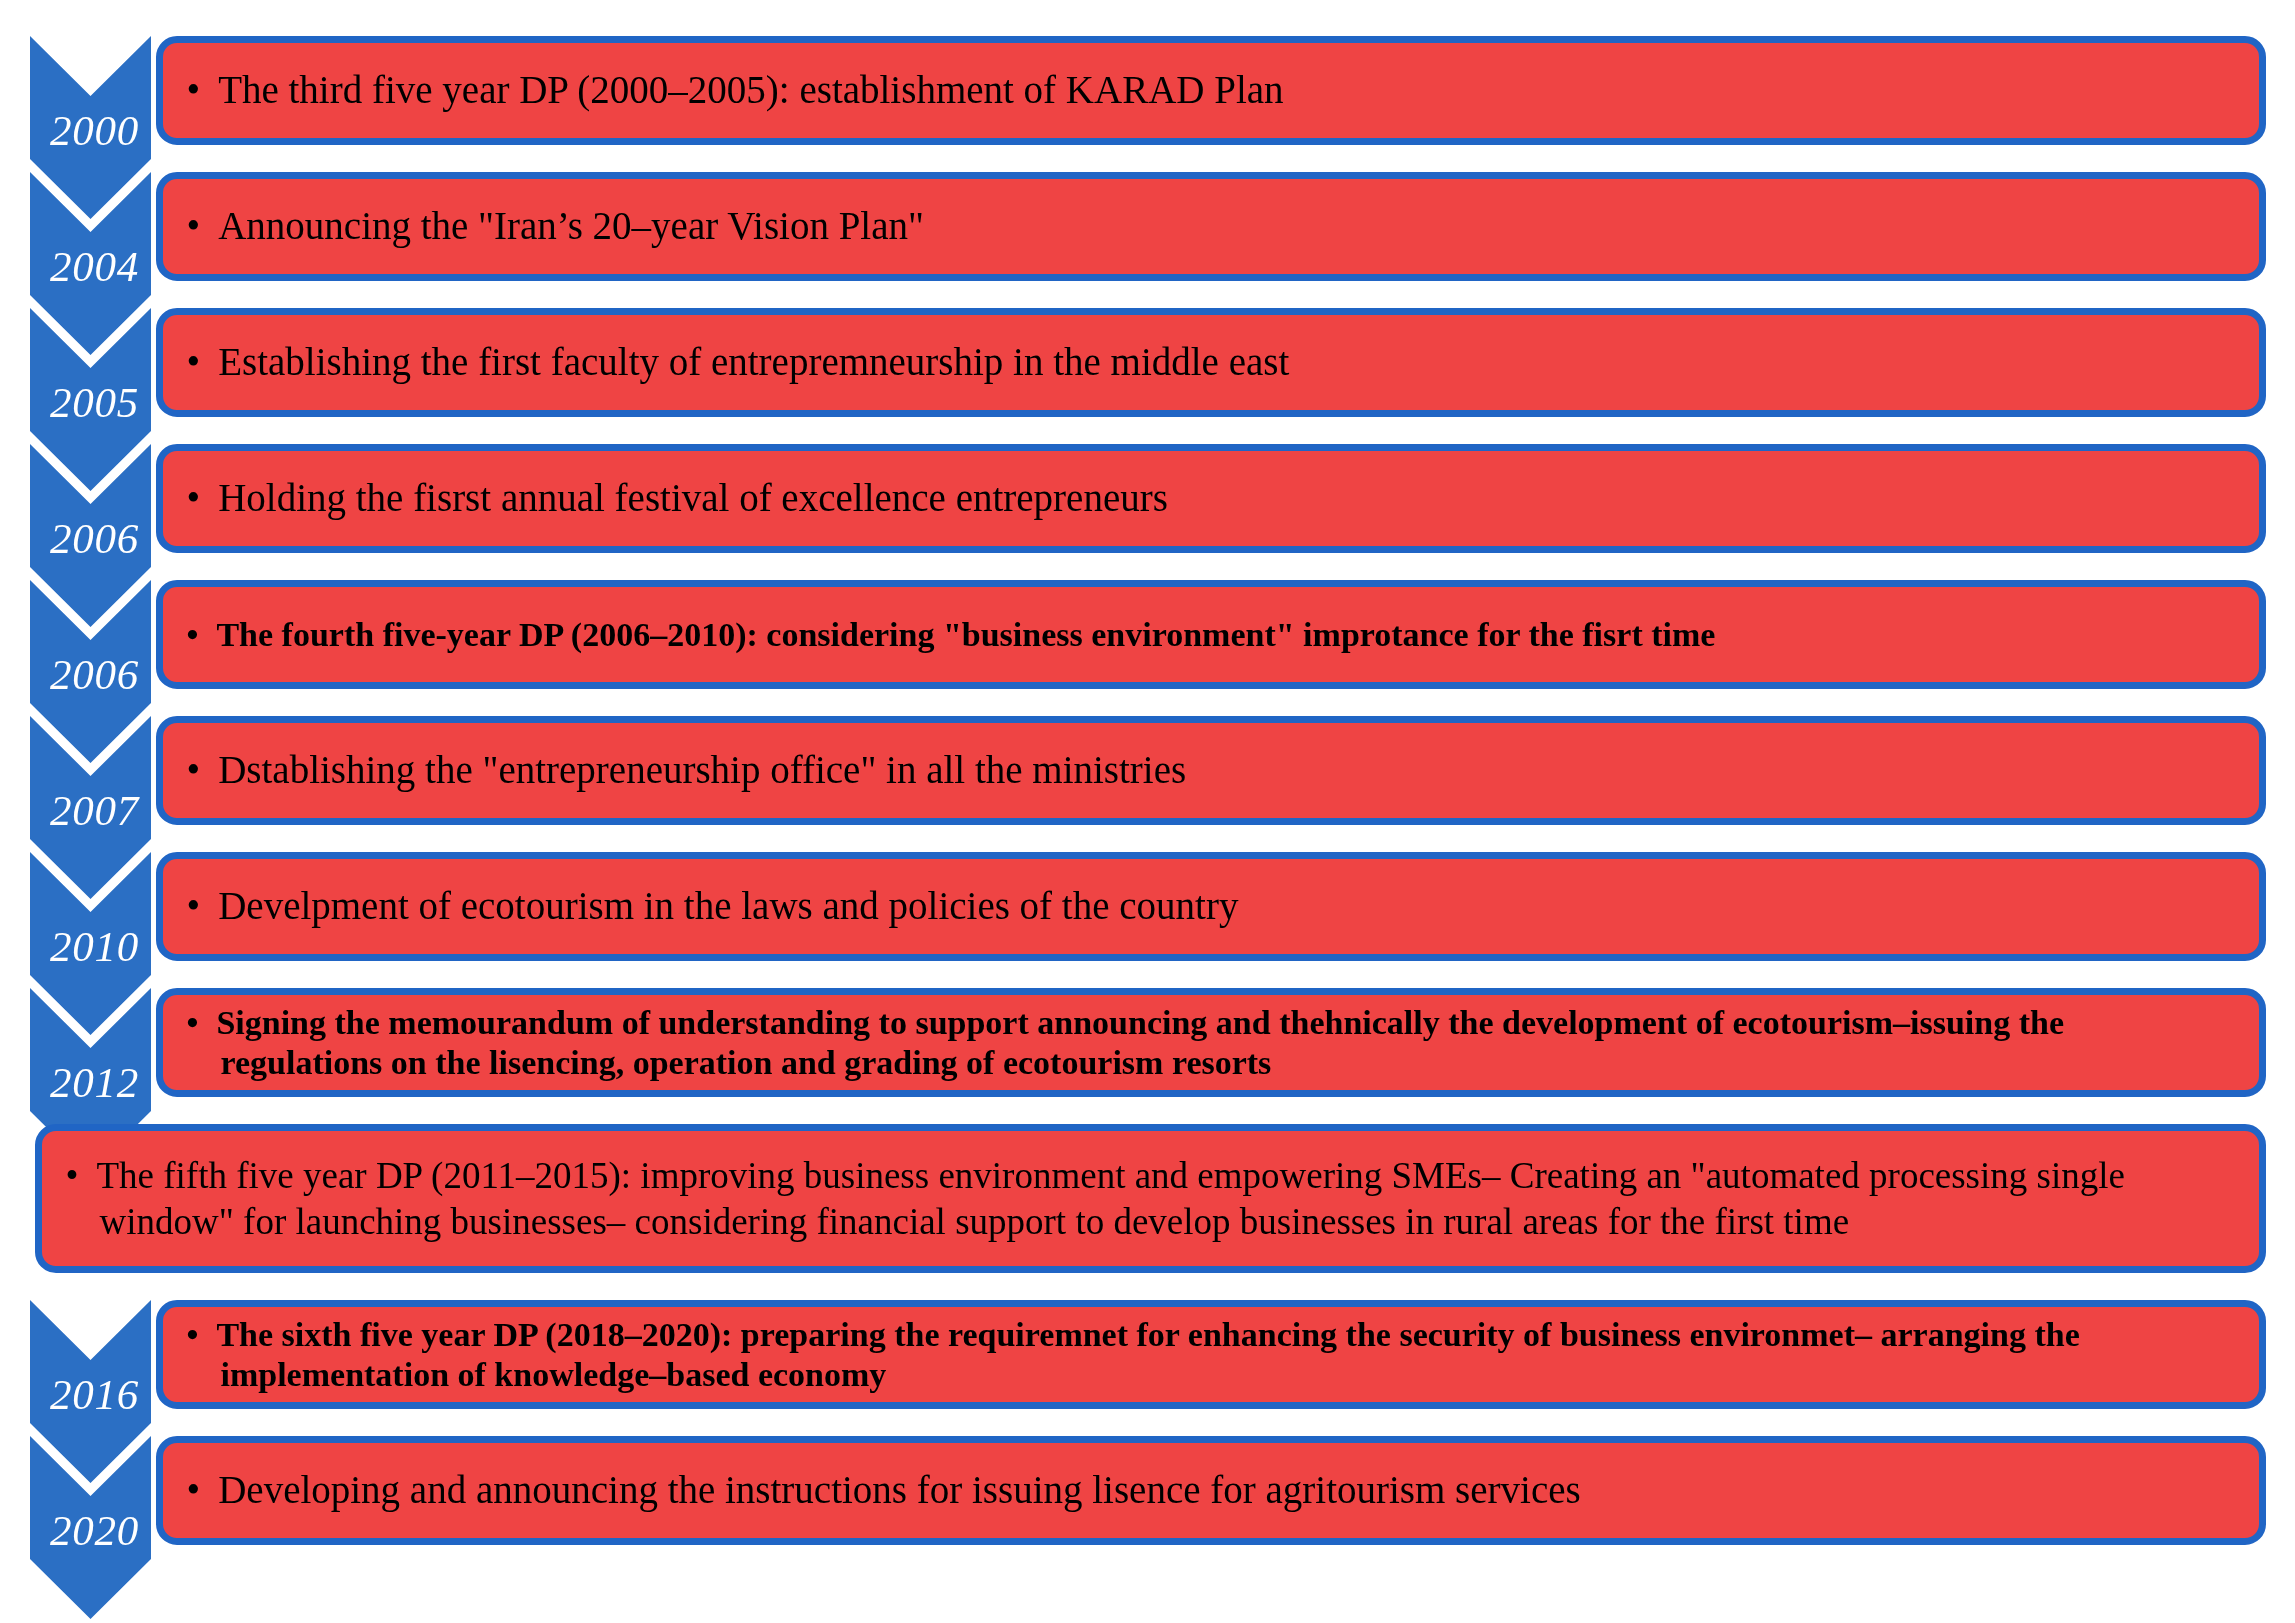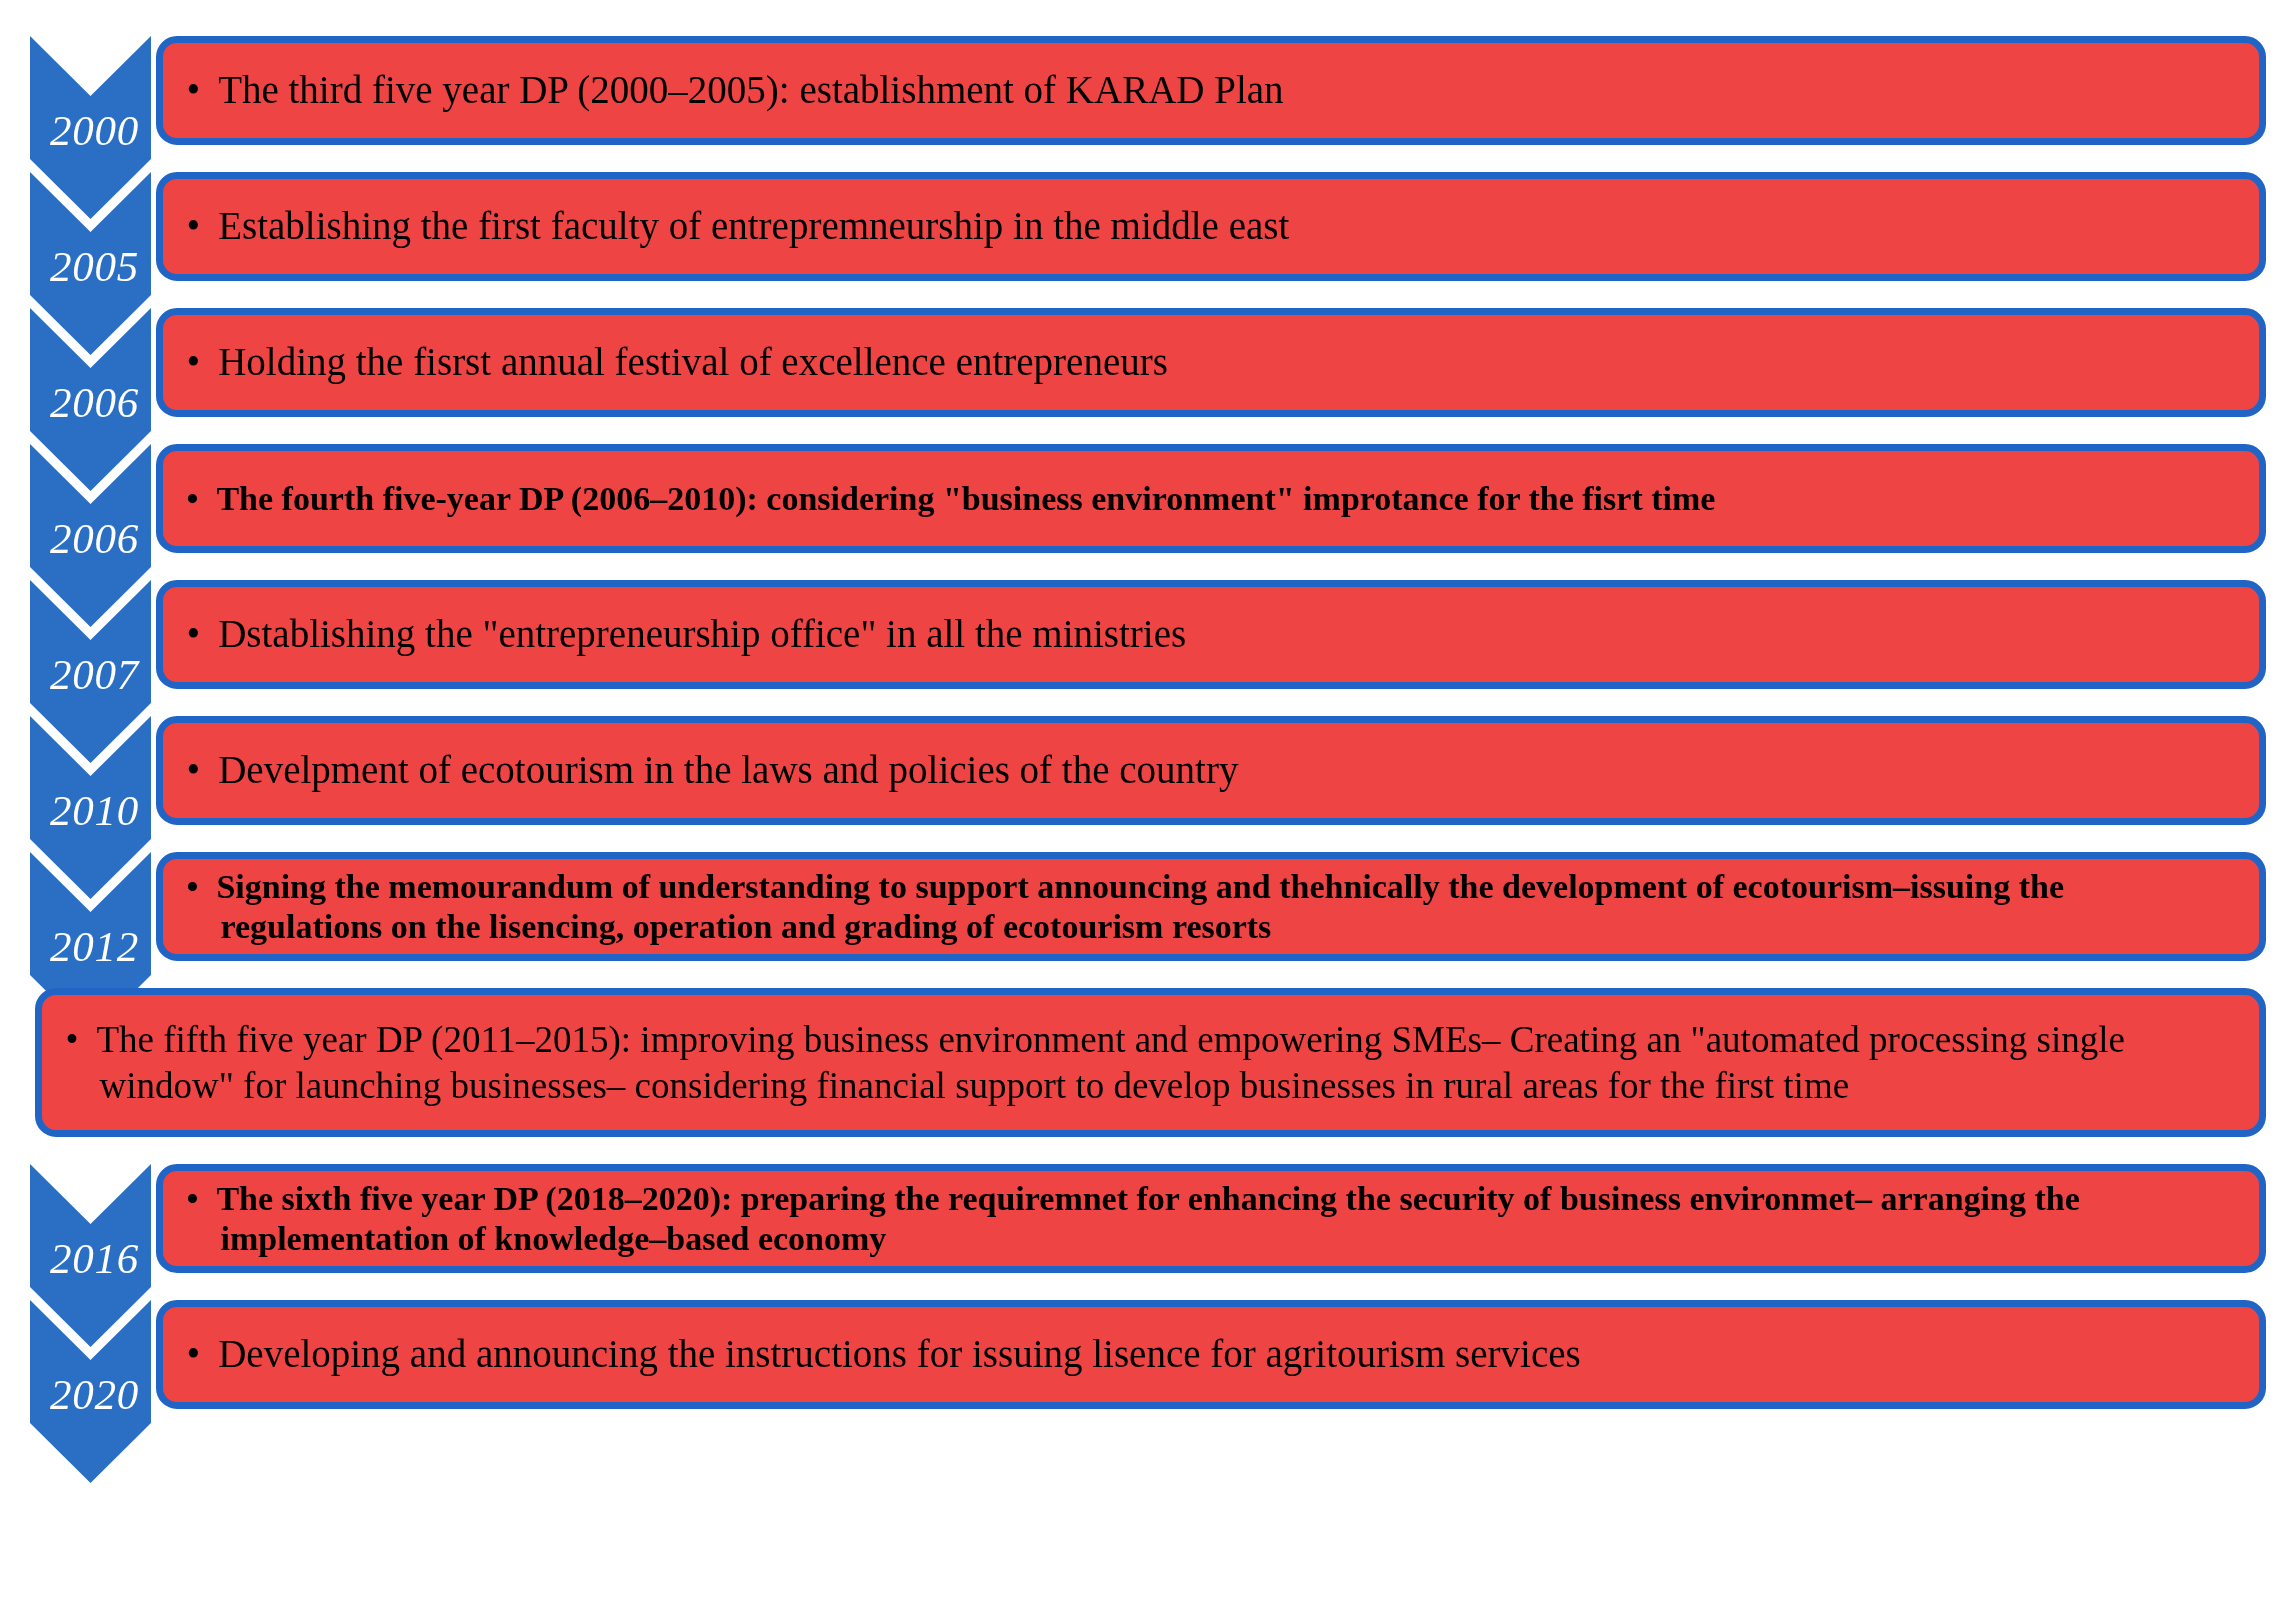--- a/index.html
+++ b/index.html
@@ -77,20 +77,30 @@
     <div class="chev-cell">
       <div class="chev">
         <div class="year">2000</div>
       </div>
     </div>
     <div class="box">
       <div class="entry"><span class="bullet">•</span><span class="txt">The third five year DP (2000–2005): establishment of KARAD Plan</span></div>
     </div>
   </div>
 
+  <div class="row size-medium">
+    <div class="chev-cell">
+      <div class="chev">
+        <div class="year">2004</div>
+      </div>
+    </div>
+    <div class="box">
+      <div class="entry"><span class="bullet">•</span><span class="txt">Announcing the "Iran’s 20–year Vision Plan"</span></div>
+    </div>
+  </div>
 
   <div class="row size-medium">
     <div class="chev-cell">
       <div class="chev">
         <div class="year">2005</div>
       </div>
     </div>
     <div class="box">
       <div class="entry"><span class="bullet">•</span><span class="txt">Establishing the first faculty of entrepremneurship in the middle east</span></div>
     </div>

